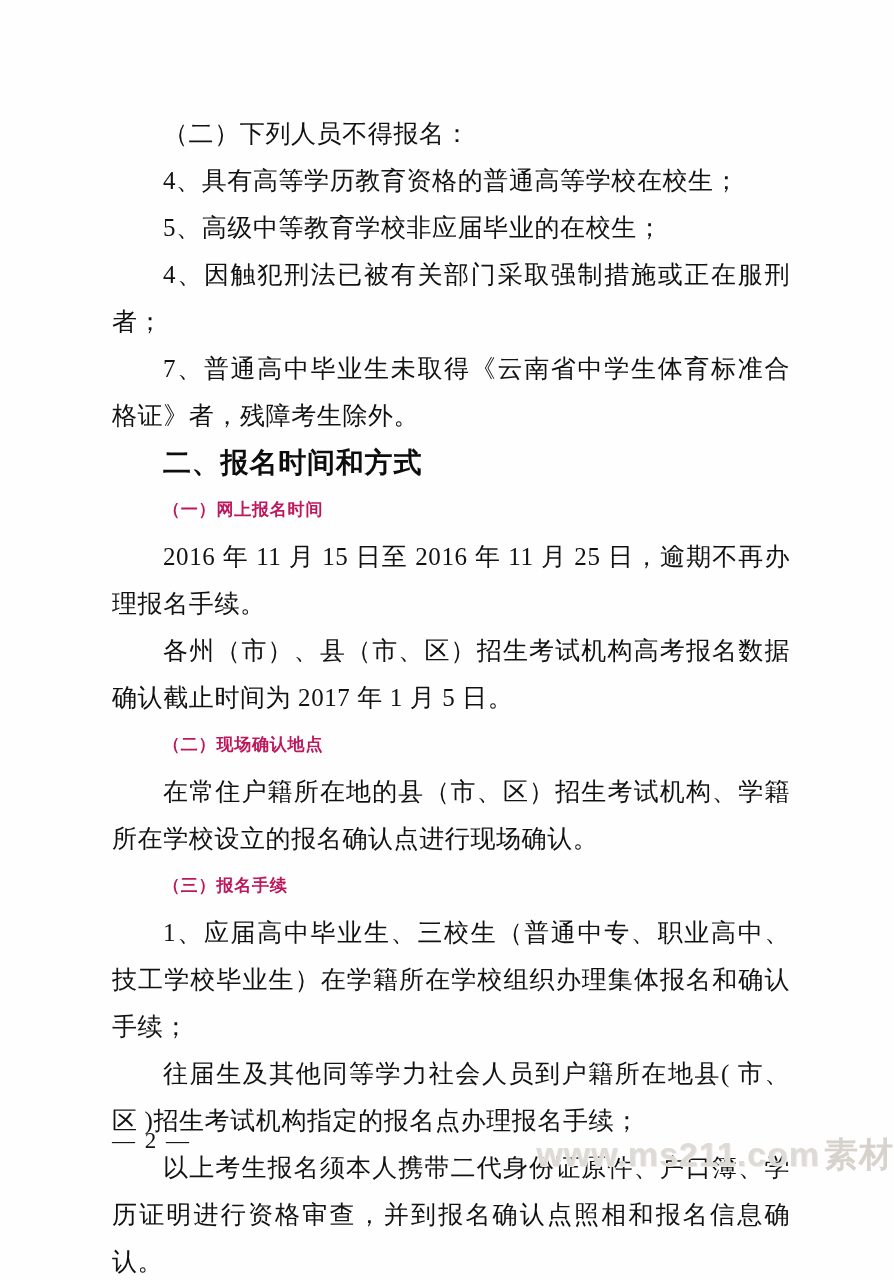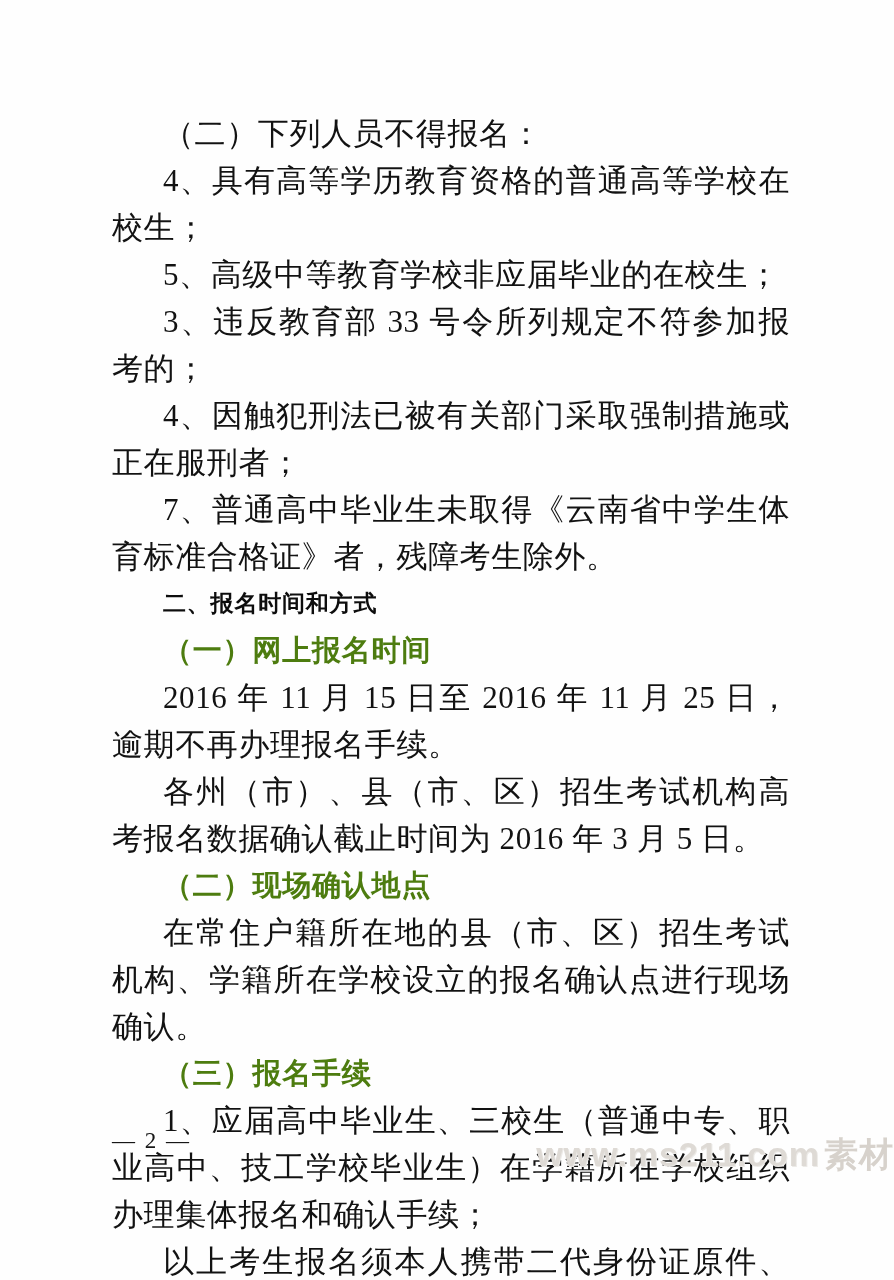--- a/index.html
+++ b/index.html
@@ -19,48 +19,48 @@
     background: #fefefe;
     overflow: hidden;
   }
   .content {
     position: absolute;
     left: 112px;
     top: 110px;
     width: 678px;
   }
   .para {
-    font-size: 31px;
+    font-size: 25px;
     line-height: 47px;
     letter-spacing: 0.6px;
     text-align: justify;
     text-justify: inter-ideograph;
     margin: 0;
     color: #121212;
   }
   .indent {
     text-indent: 51px;
   }
   .heading {
-    font-size: 23px;
+    font-size: 28px;
     line-height: 47px;
     letter-spacing: 0.8px;
     font-weight: bold;
     text-indent: 51px;
     margin: 0;
     color: #0d0d0d;
   }
   .subheading {
-    font-size: 29px;
+    font-size: 17px;
     line-height: 47px;
     letter-spacing: 0.8px;
     font-weight: bold;
     text-indent: 51px;
     margin: 0;
-    color: #4d7c0f;
+    color: #be185d;
   }
   .page-number {
     position: absolute;
     left: 112px;
     top: 1128px;
     font-size: 23px;
     letter-spacing: 2px;
     color: #161616;
   }
   .watermark {
@@ -88,35 +88,35 @@
 </head>
 <body>
 
 <div class="page">
 
   <div class="content">
 
     <p class="para indent">（二）下列人员不得报名：</p>
     <p class="para indent">4、具有高等学历教育资格的普通高等学校在校生；</p>
     <p class="para indent">5、高级中等教育学校非应届毕业的在校生；</p>
-    <p class="para indent">3、违反教育部 33 号令所列规定不符参加报考的；</p>
     <p class="para indent">4、因触犯刑法已被有关部门采取强制措施或正在服刑者；</p>
     <p class="para indent">7、普通高中毕业生未取得《云南省中学生体育标准合格证》者，残障考生除外。</p>
 
     <p class="heading">二、报名时间和方式</p>
 
     <p class="subheading">（一）网上报名时间</p>
     <p class="para indent">2016 年 11 月 15 日至 2016 年 11 月 25 日，逾期不再办理报名手续。</p>
-    <p class="para indent">各州（市）、县（市、区）招生考试机构高考报名数据确认截止时间为 2016 年 3 月 5 日。</p>
+    <p class="para indent">各州（市）、县（市、区）招生考试机构高考报名数据确认截止时间为 2017 年 1 月 5 日。</p>
 
     <p class="subheading">（二）现场确认地点</p>
     <p class="para indent">在常住户籍所在地的县（市、区）招生考试机构、学籍所在学校设立的报名确认点进行现场确认。</p>
 
     <p class="subheading">（三）报名手续</p>
     <p class="para indent">1、应届高中毕业生、三校生（普通中专、职业高中、技工学校毕业生）在学籍所在学校组织办理集体报名和确认手续；</p>
+    <p class="para indent">往届生及其他同等学力社会人员到户籍所在地县( 市、区 )招生考试机构指定的报名点办理报名手续；</p>
     <p class="para indent">以上考生报名须本人携带二代身份证原件、户口簿、学历证明进行资格审查，并到报名确认点照相和报名信息确认。</p>
 
   </div>
 
   <div class="page-number">— 2 —</div>
 
   <div class="watermark">
     <span class="wm-main">www.ms211.com</span><span class="wm-suffix">素材</span>
   </div>
 

